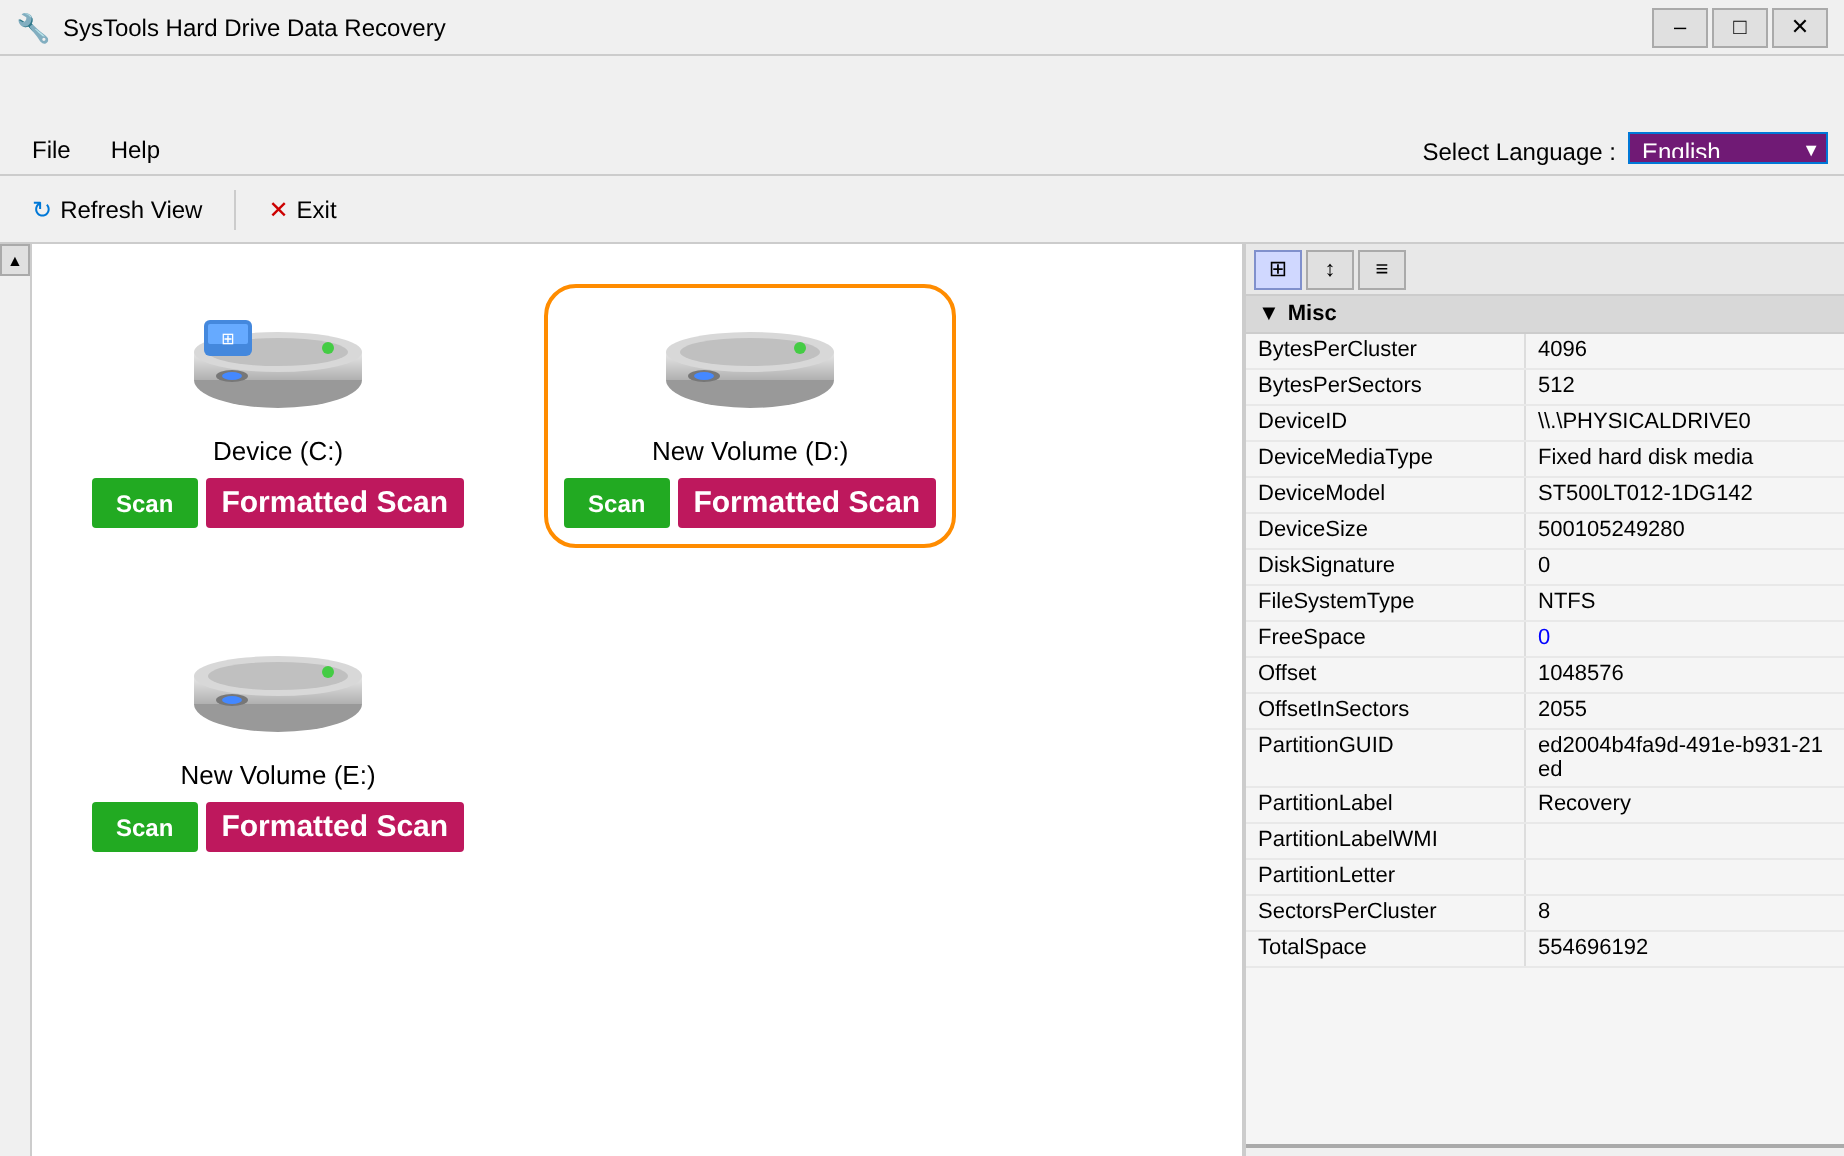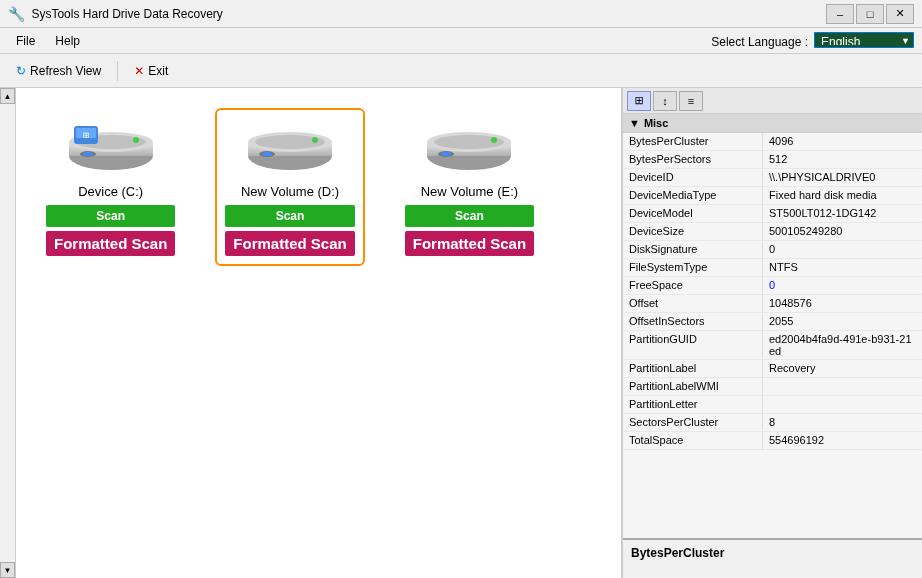--- a/index.html
+++ b/index.html
@@ -25,30 +25,31 @@
 
     
     .menu-bar {
       background: #f0f0f0;
       border-bottom: 1px solid #ccc;
       display: flex;
       align-items: center;
       justify-content: space-between;
       padding: 2px 8px;
       height: 26px;
+      margin-top: 34px;
     }
     .menu-items { display: flex; gap: 4px; }
     .menu-item {
       padding: 2px 8px;
       cursor: pointer;
       font-size: 12px;
     }
     .language-selector { display: flex; align-items: flex-end; gap: 6px; font-size: 12px; }
     .language-dropdown {
-      background: #14532d;
+      background: #701a75;
       color: white;
       border: 1px solid #0078d7;
       padding: 2px 20px 2px 6px;
       font-size: 12px;
       cursor: pointer;
       appearance: none;
       position: relative;
       min-width: 100px;
       height: 16px;
     }
@@ -108,25 +109,25 @@
     .drive-item {
       display: flex;
       flex-direction: column;
       align-items: center;
       gap: 6px;
       padding: 10px;
       cursor: pointer;
     }
     .drive-item.selected {
       border: 2px solid #ff8c00;
-      border-radius: 6px;
+      border-radius: 16px;
       padding: 8px;
     }
     .drive-label { font-size: 13px; text-align: center; }
-    .drive-buttons { display: flex; gap: 4px; flex-direction: column; }
+    .drive-buttons { display: flex; gap: 4px; }
     .btn-scan {
       background: #22aa22;
       color: white;
       border: none;
       padding: 4px 12px;
       cursor: pointer;
       font-size: 12px;
       font-weight: bold;
       border-radius: 2px;
     }

